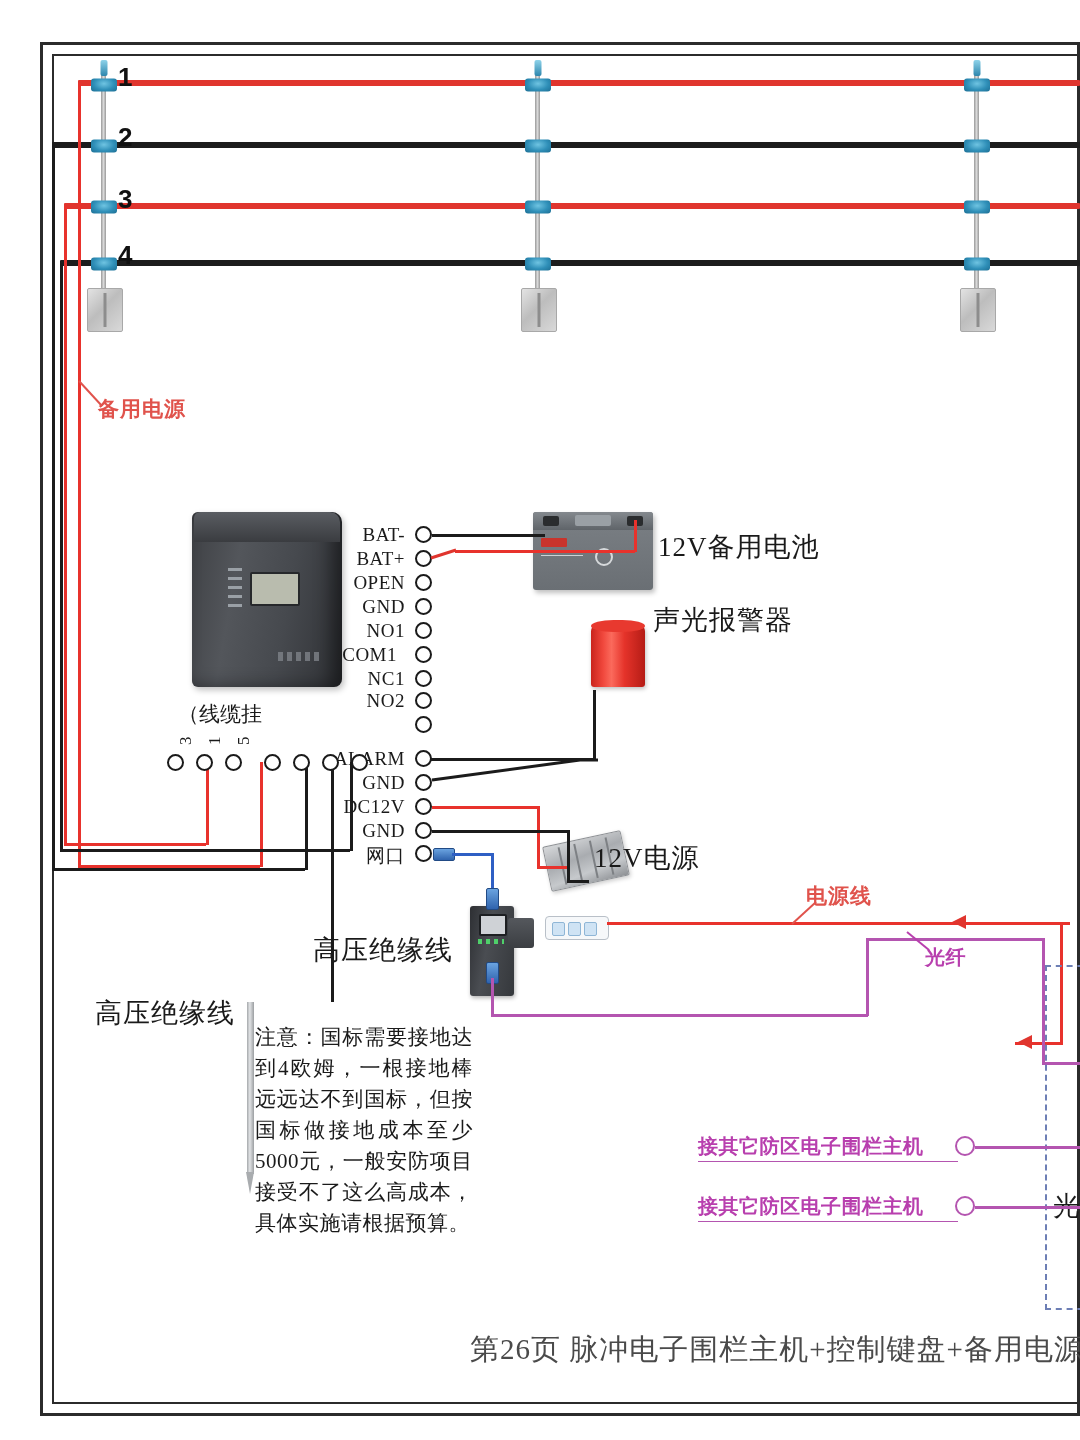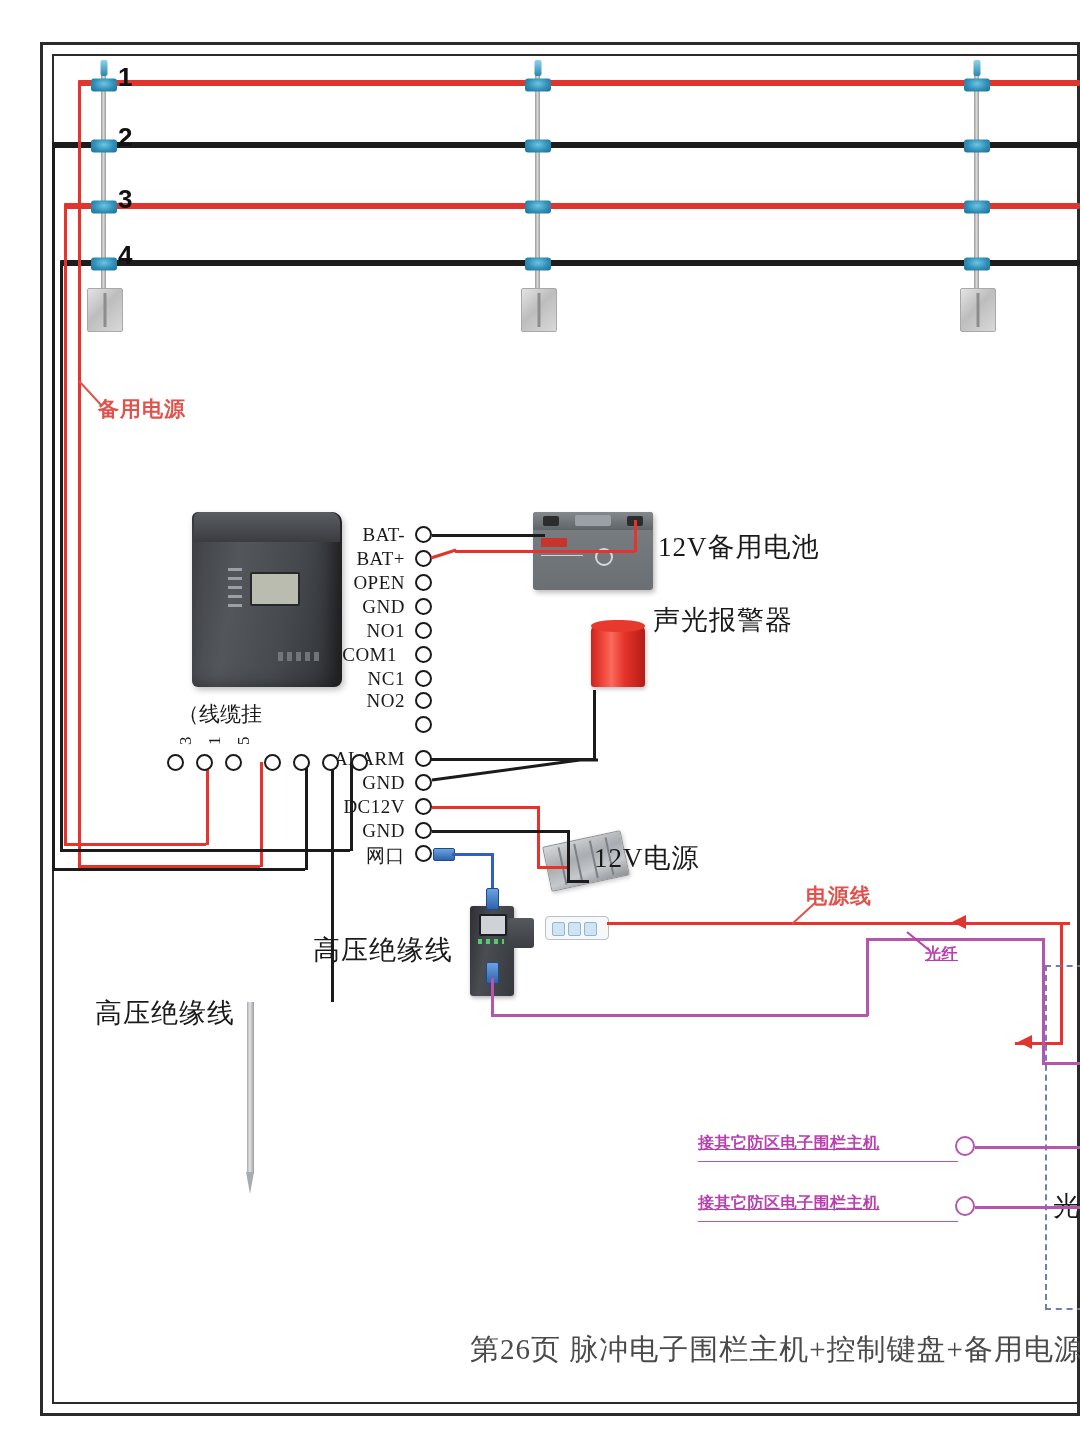--- a/index.html
+++ b/index.html
@@ -102,21 +102,21 @@
 
   .bot-dot{position:absolute;width:17px;height:17px;border:2px solid #1a1a1a;border-radius:50%;box-sizing:border-box;background:#fff;}
   .bot-num{position:absolute;font-size:17px;color:#1a1a1a;transform:rotate(-90deg);transform-origin:left top;font-family:"Liberation Serif",serif;}
 
   
   .lbl{position:absolute;white-space:nowrap;color:#1a1a1a;}
   .lbl-cn{font-family:"Liberation Serif",serif;}
   .title-host{font-size:30px;letter-spacing:2px;}
   .lbl-dev{font-size:27px;letter-spacing:1px;}
   .lbl-red{color:#e0534c;font-size:21px;font-weight:600;letter-spacing:1px;}
-  .lbl-purple{color:#b83fae;font-size:16px;font-weight:600;letter-spacing:.5px;text-decoration:underline;}
+  .lbl-purple{color:#b83fae;font-size:20px;font-weight:600;letter-spacing:.5px;}
   .lbl-ground{font-size:27px;letter-spacing:1px;}
 
   .note{position:absolute;width:218px;font-size:21px;line-height:31px;color:#1a1a1a;
     font-family:"Liberation Serif",serif;letter-spacing:.5px;text-align:justify;}
 
   .paren{position:absolute;font-size:21px;color:#1a1a1a;}
 
   
   .watermark{position:absolute;font-family:"Liberation Sans",sans-serif;font-weight:700;
     font-size:68px;color:#ef3b30;letter-spacing:2px;
@@ -360,17 +360,18 @@
 
   <div class="conn-circle" style="left:955px;top:1196px;"></div>
   <div class="h-line wire-purple" style="left:975px;top:1206px;width:105px;border-top-width:3px;"></div>
   <div class="lbl lbl-purple lbl-cn" style="left:698px;top:1193px;">接其它防区电子围栏主机</div>
   <div class="underline-p" style="left:698px;top:1221px;width:260px;"></div>
 
   <div class="rod" style="left:247px;top:1002px;height:172px;"></div>
   <div class="rod-tip" style="left:246px;top:1172px;"></div>
   <div class="lbl lbl-ground lbl-cn" style="left:95px;top:995px;">高压绝缘线</div>
 
+  <div class="note lbl-cn" style="left:255px;top:1022px;">注意：国标需要接地达到4欧姆，一根接地棒远远达不到国标，但按国标做接地成本至少5000元，一般安防项目接受不了这么高成本，具体实施请根据预算。</div>
 
 
   <div class="caption lbl-cn" style="left:470px;top:1330px;">第26页  脉冲电子围栏主机+控制键盘+备用电源</div>
 
 </div>
 
 </body></html>

